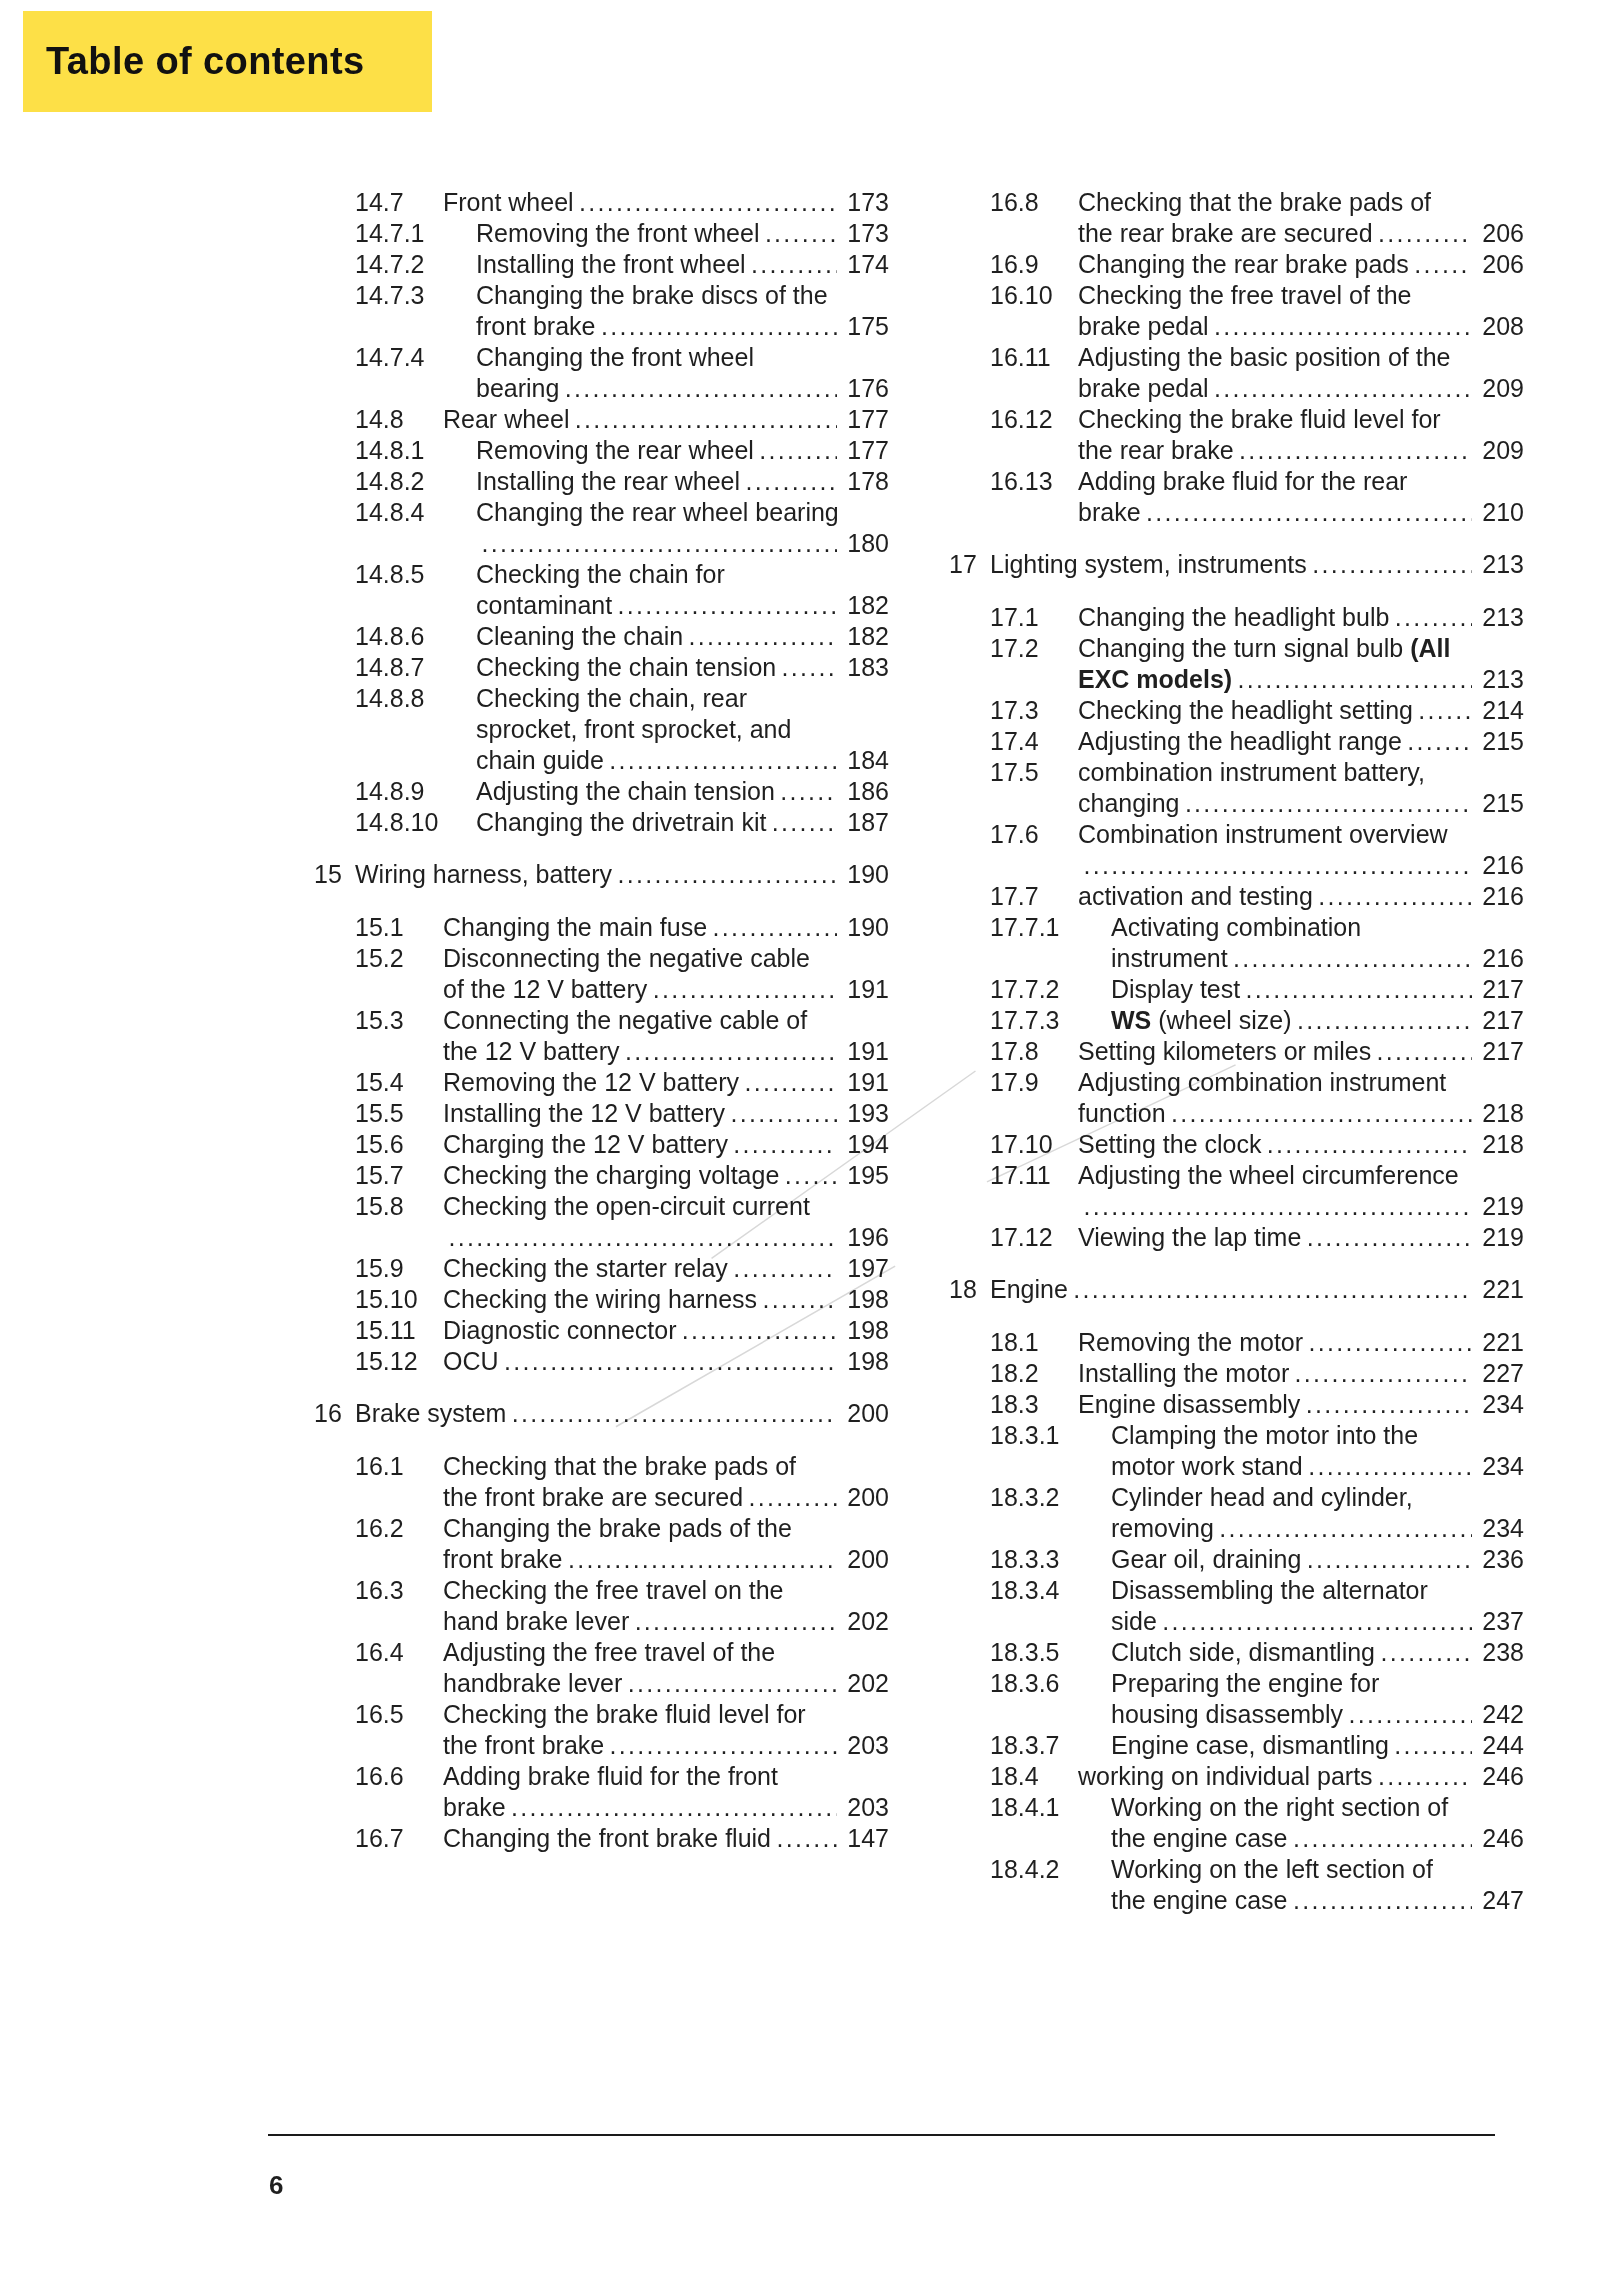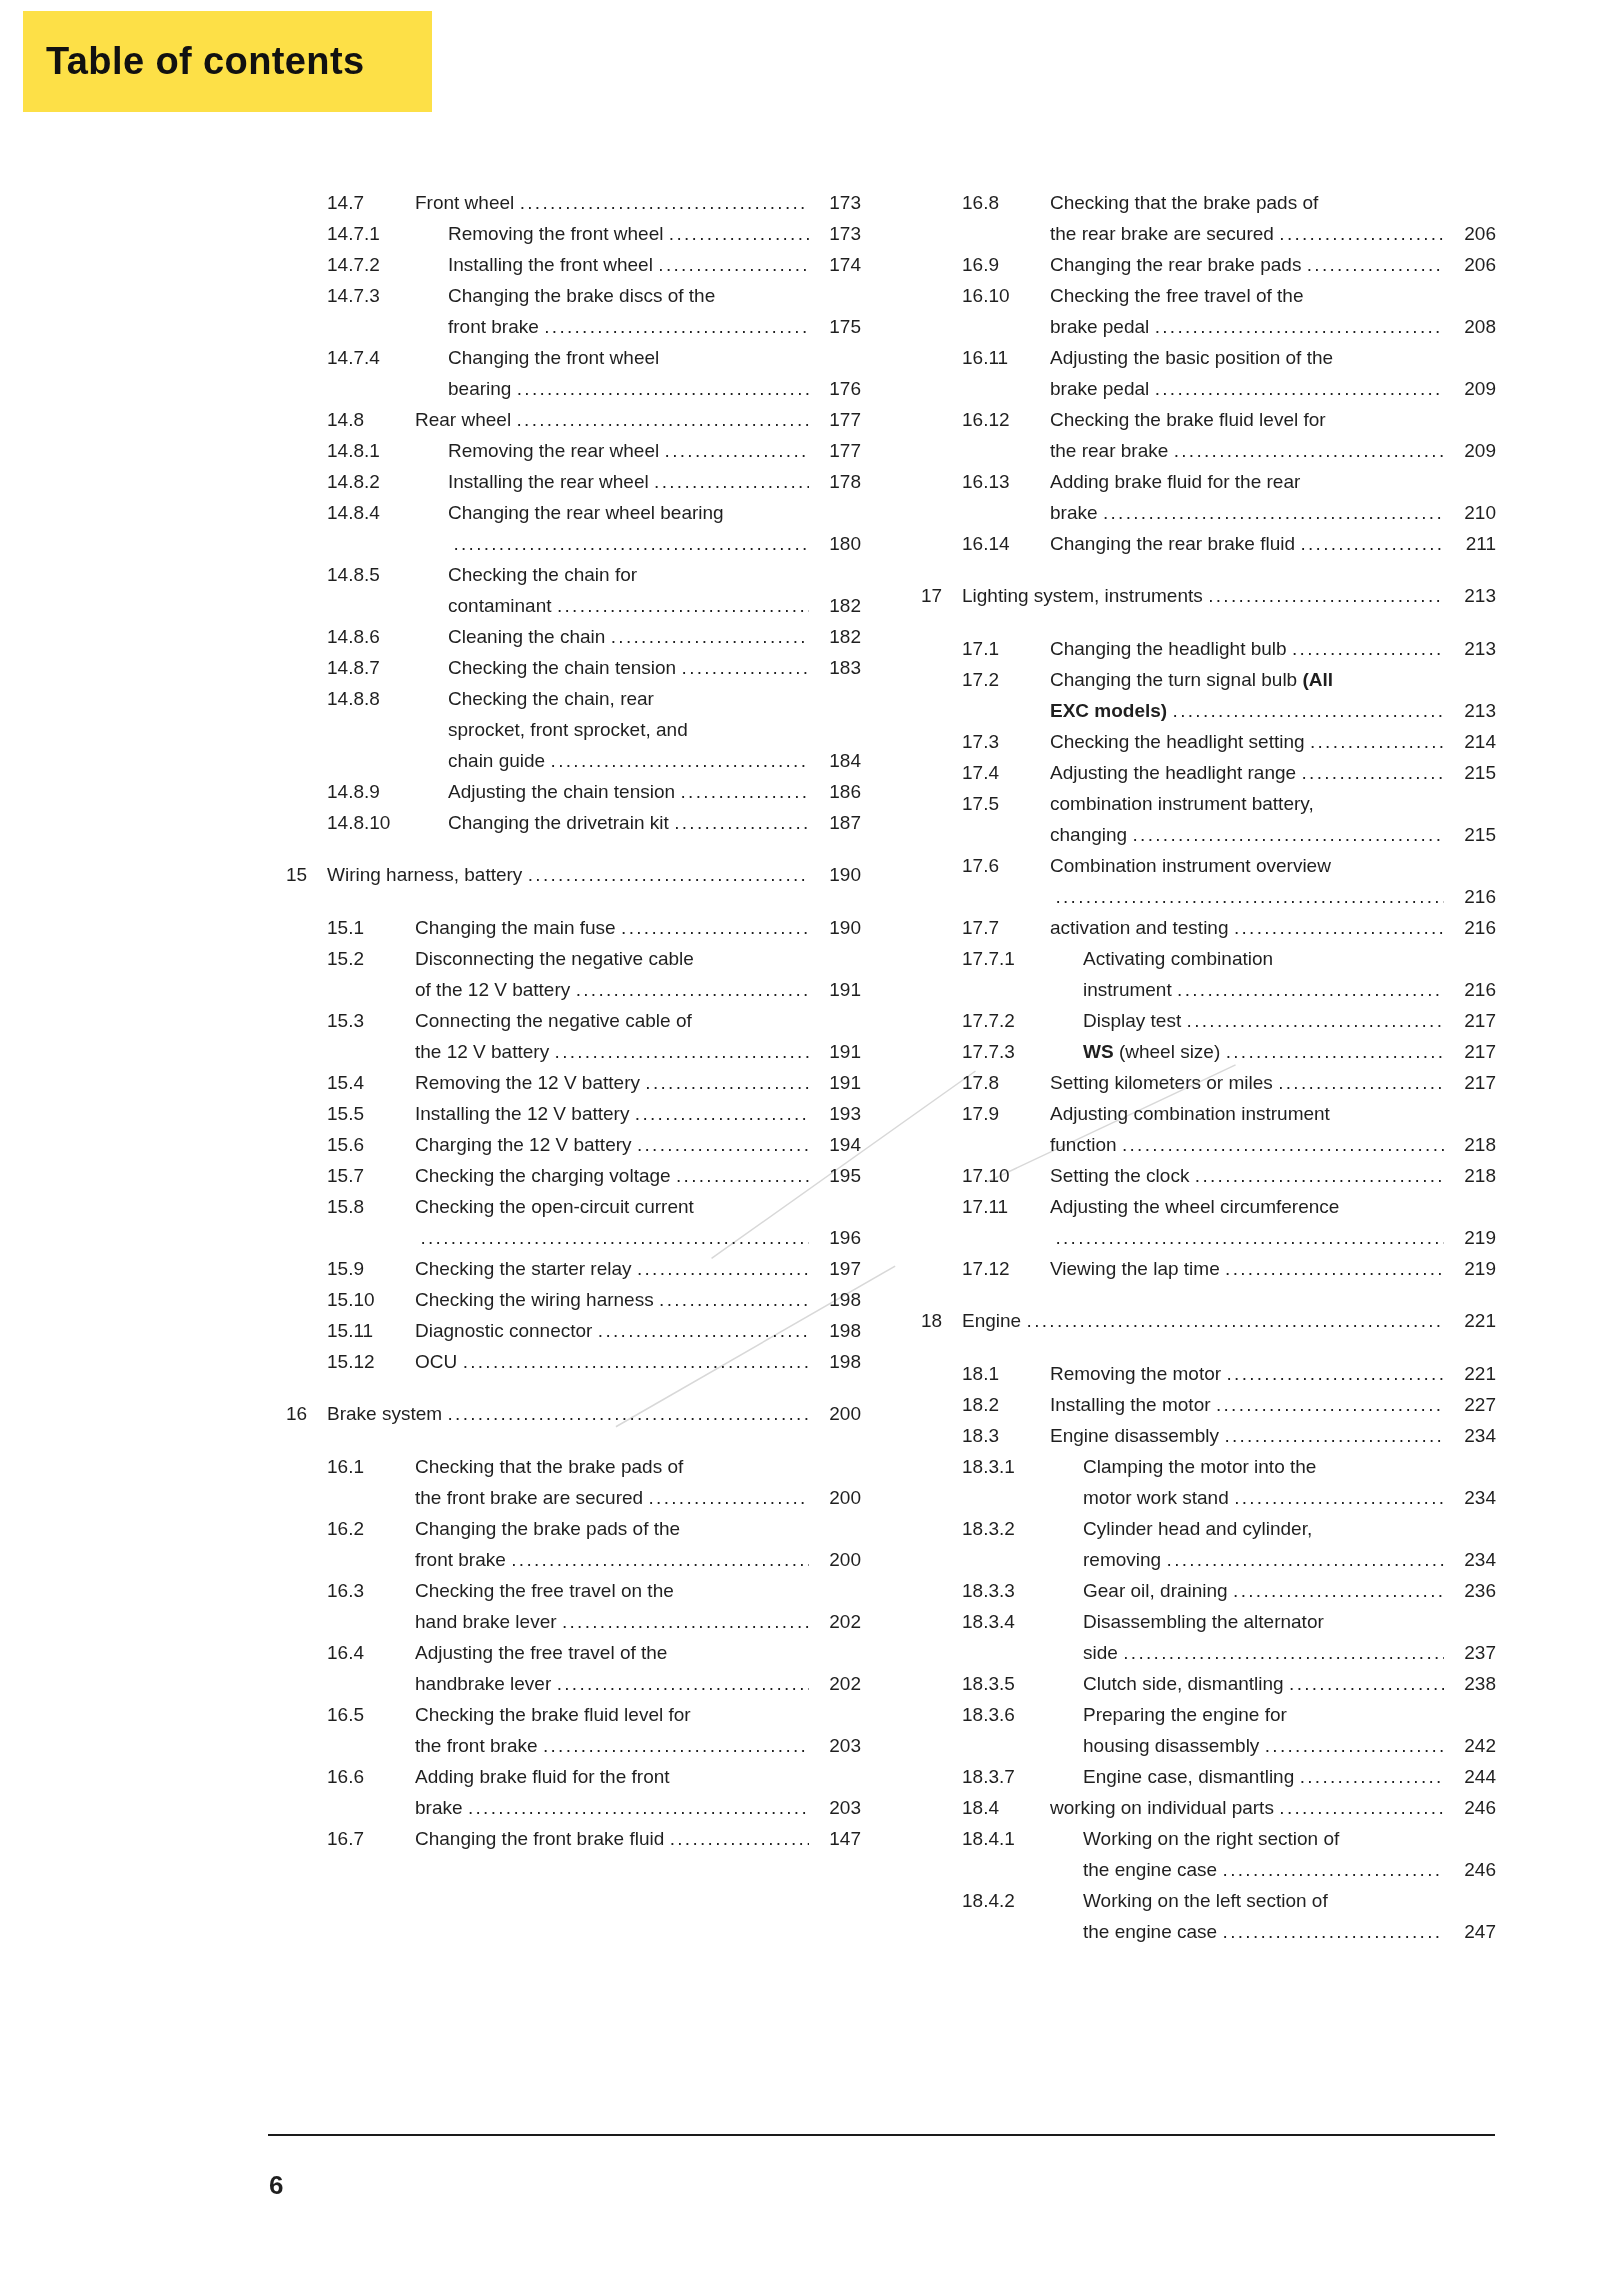--- a/index.html
+++ b/index.html
@@ -37,23 +37,24 @@
   .creases {
     position: absolute;
     left: 0; top: 0;
     z-index: 0;
     pointer-events: none;
   }
   .col {
     position: absolute;
     top: 187px;
     width: 591px;
-    font-size: 19px;
+    font-size: 25px;
     line-height: 31px;
     z-index: 1;
+    margin-left: 28px;
   }
   .col-left  { left: 270px; }
   .col-right { left: 905px; }
 
   .entry { position: relative; }
   .entry .num { position: absolute; top: 0; white-space: nowrap; }
 
   .lvl1 { padding-left: 57px;  margin: 21.4px 0; }
   .lvl1 .num { left: 16px; }
   .lvl2 { padding-left: 145px; }
@@ -461,28 +462,20 @@
       </div>
       <div class="entry lvl2">
         <span class="num">16.13</span>
         <div class="line"><span class="t">Adding brake fluid for the rear</span></div>
         <div class="line last">
           <span class="t">brake</span>
           <span class="dots"></span>
           <span class="pg">210</span>
         </div>
       </div>
-      <div class="entry lvl2">
-        <span class="num">16.14</span>
-        <div class="line last">
-          <span class="t">Changing the rear brake fluid</span>
-          <span class="dots"></span>
-          <span class="pg">211</span>
-        </div>
-      </div>
       <div class="entry lvl1">
         <span class="num">17</span>
         <div class="line last">
           <span class="t">Lighting system, instruments</span>
           <span class="dots"></span>
           <span class="pg">213</span>
         </div>
       </div>
       <div class="entry lvl2">
         <span class="num">17.1</span>

